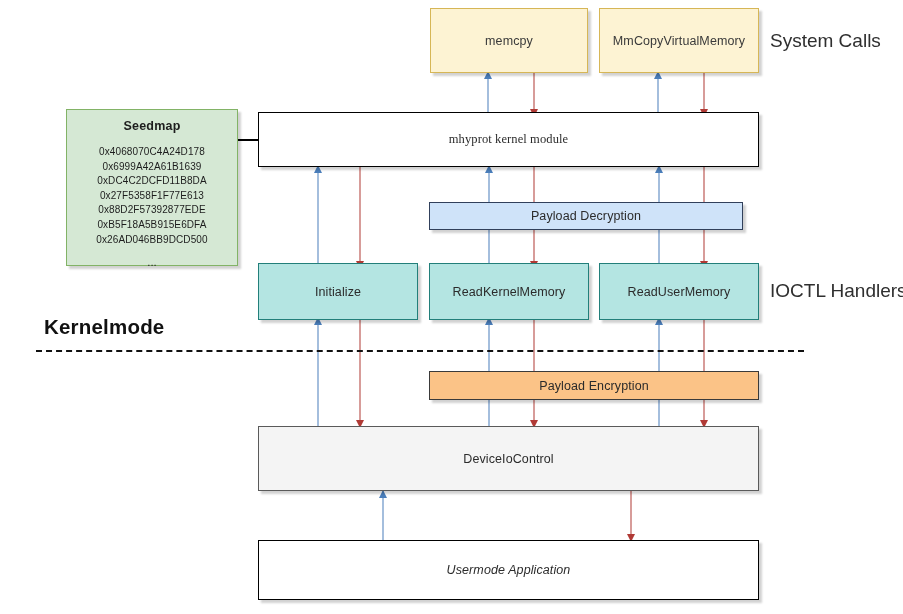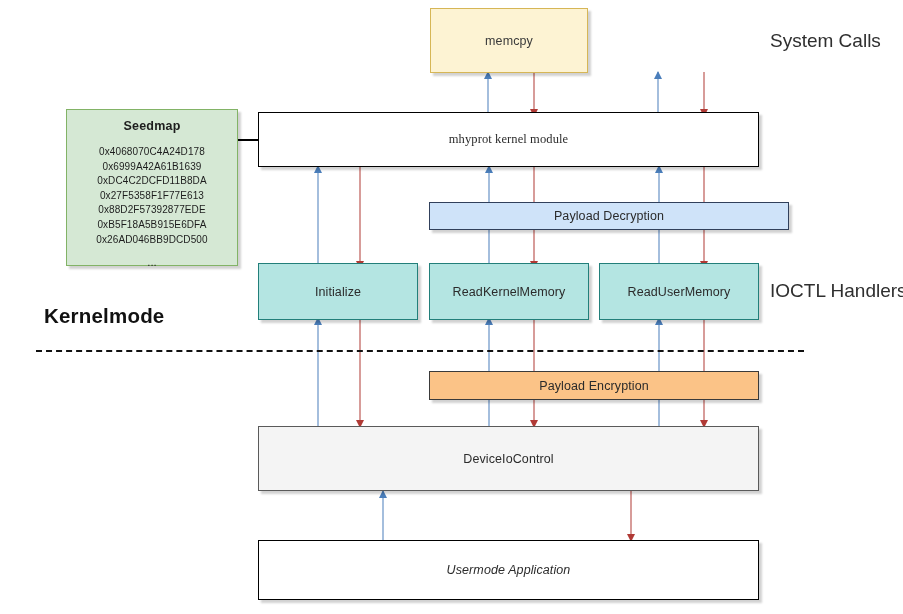--- a/index.html
+++ b/index.html
@@ -227,26 +227,29 @@
       <div class="line"></div>
       <div class="head"></div>
     </div>
 
   <div class="elbow" style="left:208px; top:139px; width:24px; height:1.6px;"></div>
 
   <div class="node syscall" style="left:402px; top:8px; width:158px; height:65px;">
     <span>memcpy</span>
   </div>
 
+  <div class="node syscall" style="left:571px; top:8px; width:160px; height:65px;">
+    <span>MmCopyVirtualMemory</span>
+  </div>
 
   <div class="node kernelmod" style="left:230px; top:112px; width:501px; height:55px;font-family:Liberation Serif, serif;">
     <span>mhyprot kernel module</span>
   </div>
 
-  <div class="node decrypt" style="left:401px; top:202px; width:360px; height:28px;">
+  <div class="node decrypt" style="left:401px; top:202px; width:314px; height:28px;">
     <span>Payload Decryption</span>
   </div>
 
   <div class="node ioctl" style="left:230px; top:263px; width:160px; height:57px;">
     <span>Initialize</span>
   </div>
 
   <div class="node ioctl" style="left:401px; top:263px; width:160px; height:57px;">
     <span>ReadKernelMemory</span>
   </div>
@@ -277,17 +280,17 @@
         <div>0x88D2F57392877EDE</div>
         <div>0xB5F18A5B915E6DFA</div>
         <div>0x26AD046BB9DCD500</div>
       </div>
     <div class="seedmap-ellipsis">...</div>
   </div>
 
   <div class="caption" style="left:742px; top:30px;">System Calls</div>
   <div class="caption" style="left:742px; top:280px;">IOCTL Handlers</div>
 
-  <div class="modelabel" style="left:16px; top:304px;text-align:center;">Kernelmode</div>
+  <div class="modelabel" style="left:16px; top:315px;text-align:center;">Kernelmode</div>
 
   <div class="divider" style="left:8px; top:350px; width:768px;"></div>
 
 </div>
 
 </body></html>

